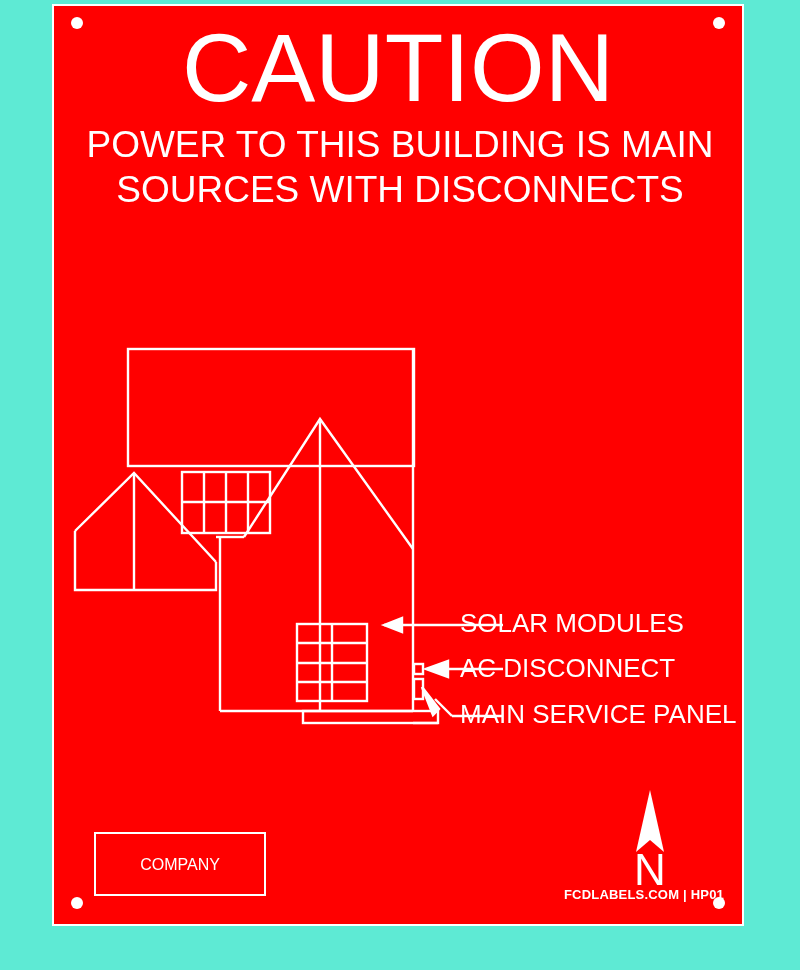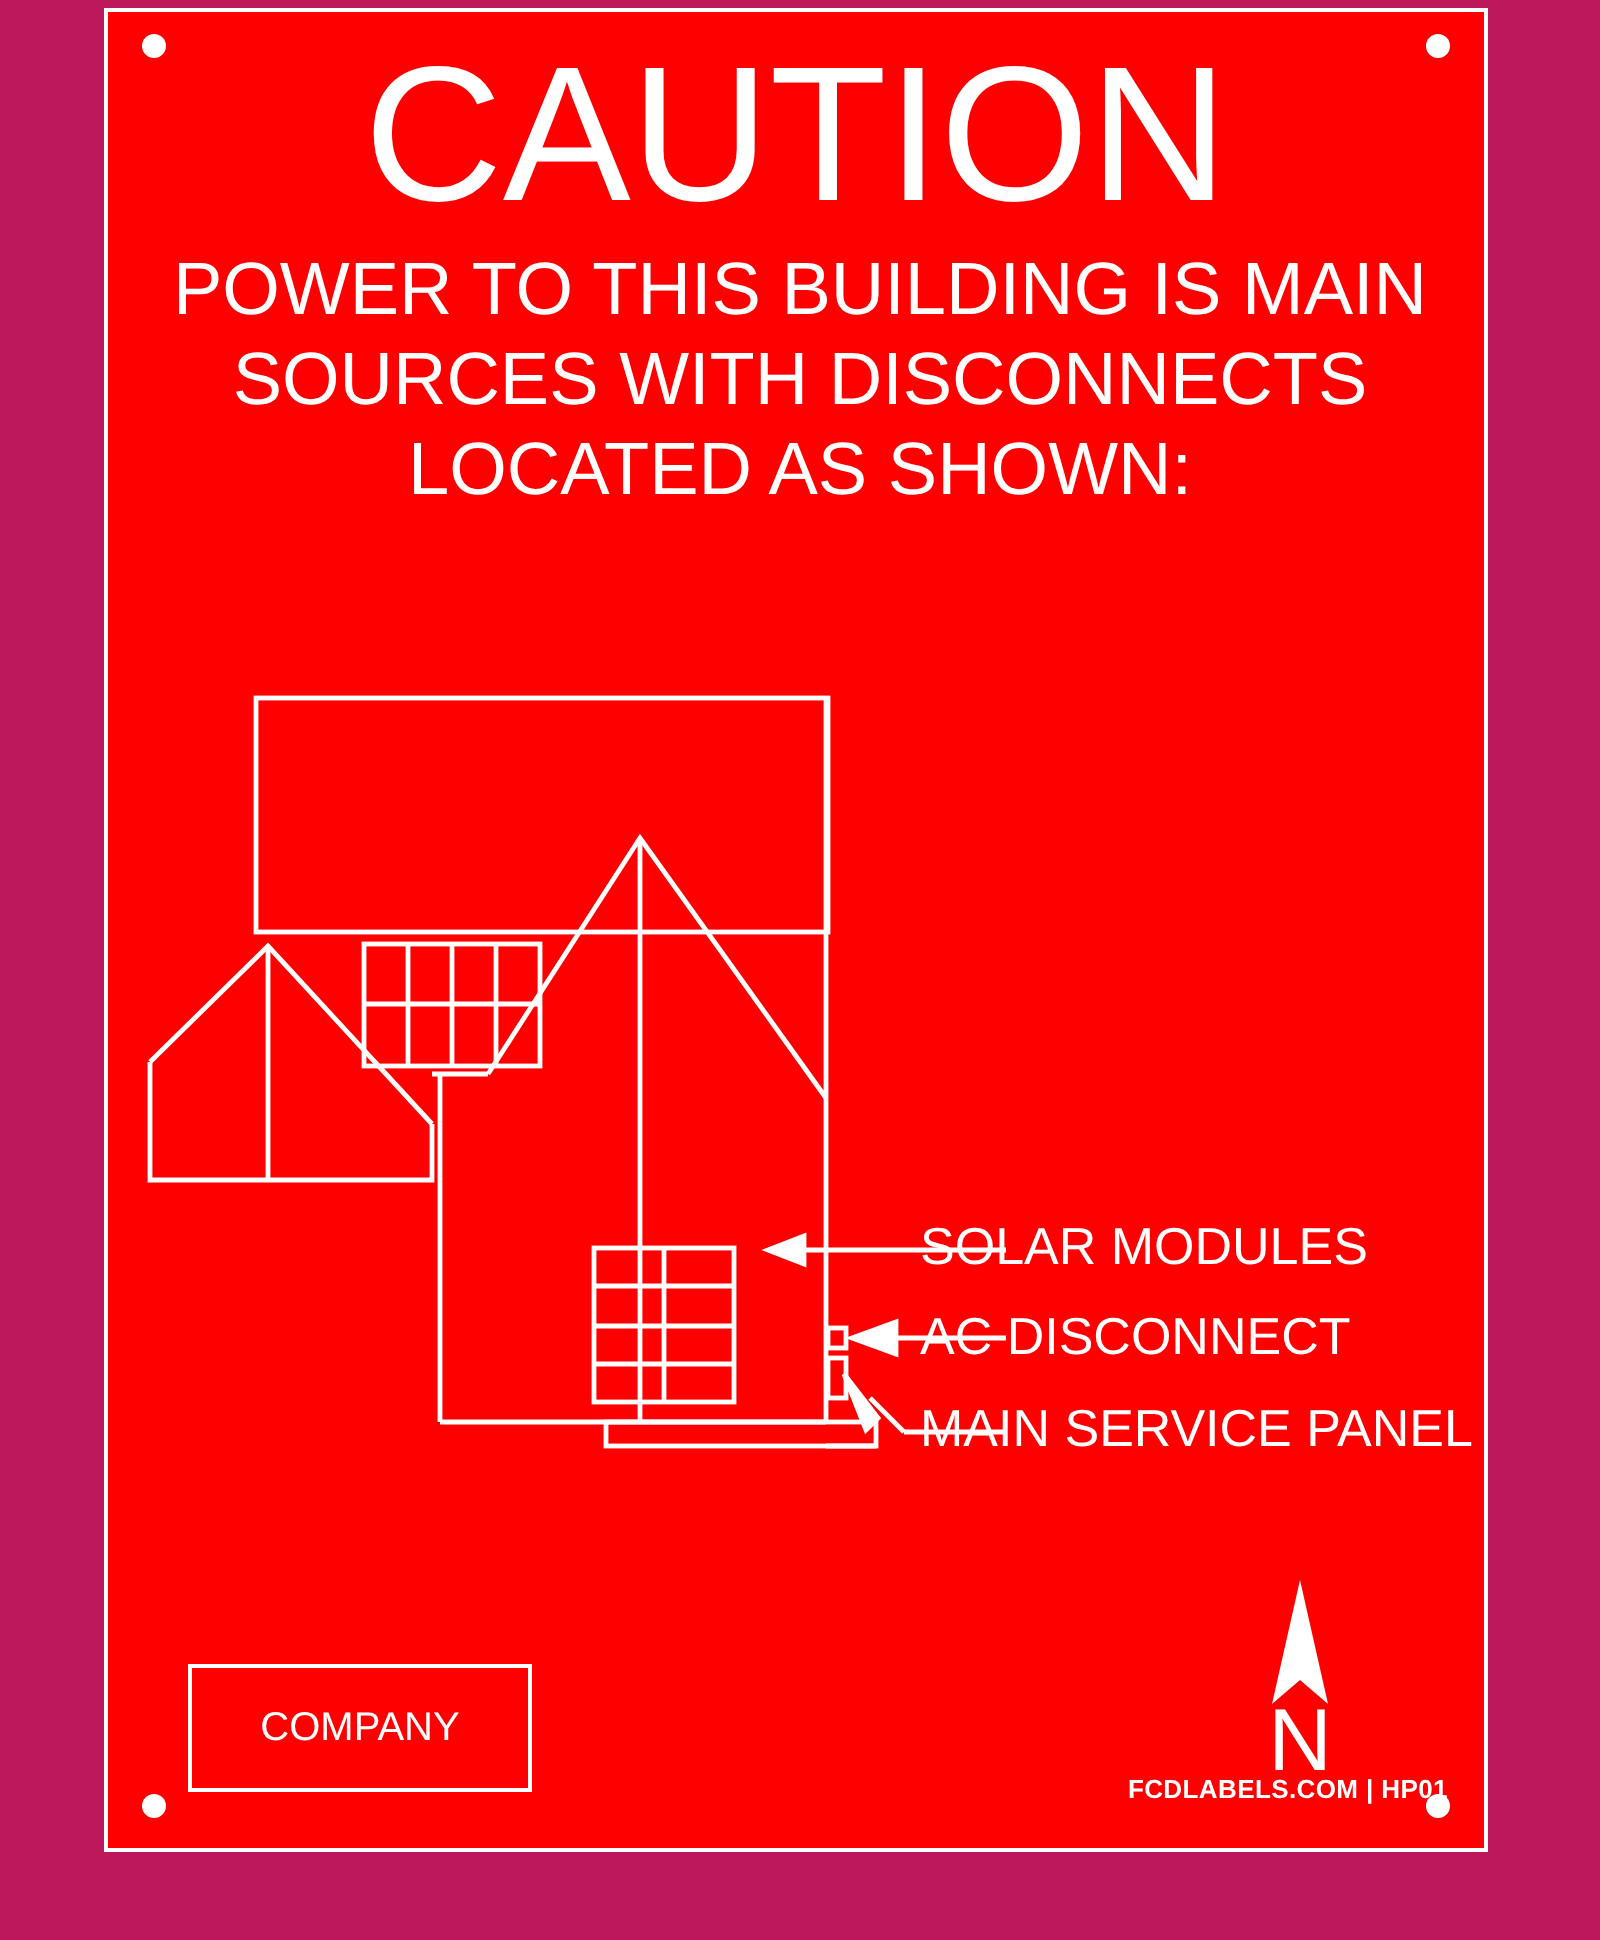--- a/index.html
+++ b/index.html
@@ -12,21 +12,21 @@
     width: 800px;
     height: 970px;
     overflow: hidden;
     font-family: "Liberation Sans", sans-serif;
   }
 
   #stage {
     position: relative;
     width: 800px;
     height: 970px;
-    background: #be185d;
+    background: #5eead4;
   }
 
   
   #sign {
     position: absolute;
     left: 52px;
     top: 4px;
     width: 692px;
     height: 922px;
     background: #FF0000;
@@ -104,21 +104,21 @@
     top: 826px;
     width: 172px;
     height: 64px;
     border: 2px solid #FFFFFF;
     box-sizing: border-box;
     display: flex;
     flex-direction: column;
     align-items: center;
     justify-content: center;
     color: #FFFFFF;
-    font-size: 20px;
+    font-size: 16px;
     line-height: 27px;
   }
   #logobox .ln { display: block; white-space: nowrap; }
 
   
   #compass {
     position: absolute;
     right: 60px;
     top: 782px;
     width: 64px;
@@ -148,21 +148,20 @@
     <div class="hole tl"></div>
     <div class="hole tr"></div>
     <div class="hole bl"></div>
     <div class="hole br"></div>
 
     <div id="headline">CAUTION</div>
 
     <div id="subtext">
       <span class="ln">POWER TO THIS BUILDING IS MAIN</span>
       <span class="ln">SOURCES WITH DISCONNECTS</span>
-      <span class="ln">LOCATED AS SHOWN:</span>
     </div>
 
     <div id="diagram">
       <svg width="692" height="420" viewBox="0 0 692 420">
         <g fill="none" stroke="#FFFFFF" stroke-width="2.4" stroke-linejoin="miter" stroke-linecap="butt">
 
           <rect x="74" y="18" width="286" height="117"></rect>
 
           <line x1="359" y1="18" x2="359" y2="380"></line>
 

